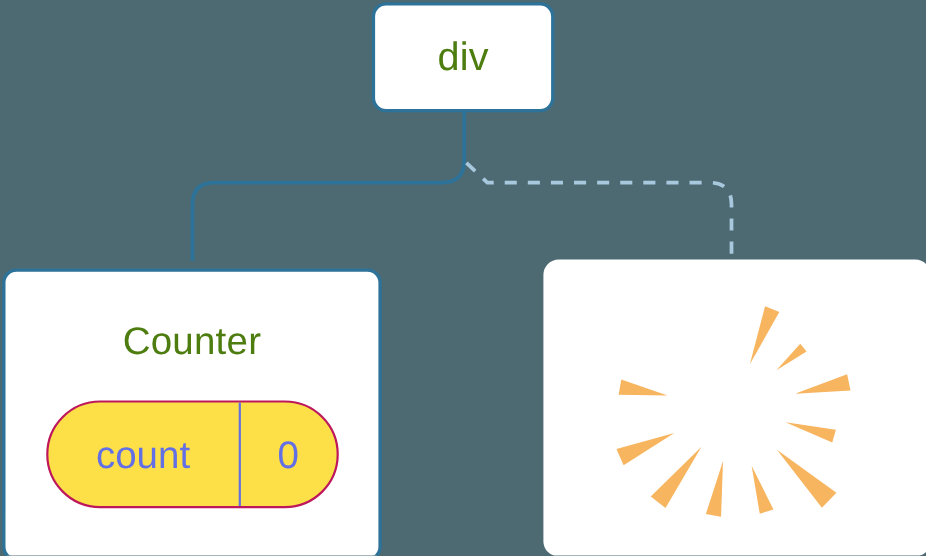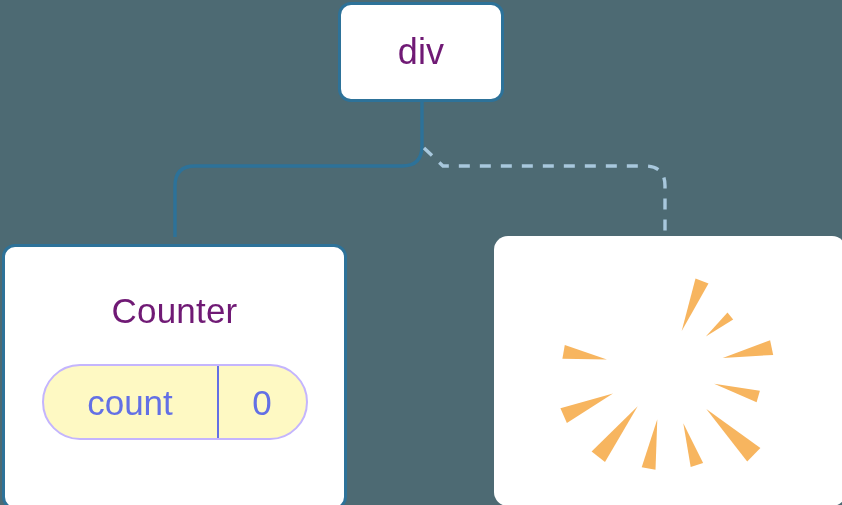--- a/index.html
+++ b/index.html
@@ -57,40 +57,40 @@
     padding-top: 46px;
   }
   .node-burst {
     left: 494px;
     top: 236px;
     width: 352px;
     height: 270px;
     border-radius: 14px;
   }
   .node-title {
-    color: #701a75;
+    color: #4d7c0f;
     font-size: 35px;
     letter-spacing: 0.2px;
     line-height: 1;
     white-space: nowrap;
   }
   .node-title-div {
     font-size: 36px;
   }
   
   .pill {
     margin-top: 36px;
-    height: 76px;
+    height: 98px;
     width: 266px;
-    border: 2px solid #c4b5fd;
+    border: 2px solid #be185d;
     border-radius: 49px;
     box-sizing: border-box;
     display: flex;
     align-items: stretch;
-    background: #fef9c3;
+    background: #fde047;
   }
   .pill-key {
     flex: 0 0 173px;
     display: flex;
     align-items: center;
     justify-content: center;
     border-right: 2px solid #6370e5;
     color: #6370e5;
     font-size: 35px;
     line-height: 1;

